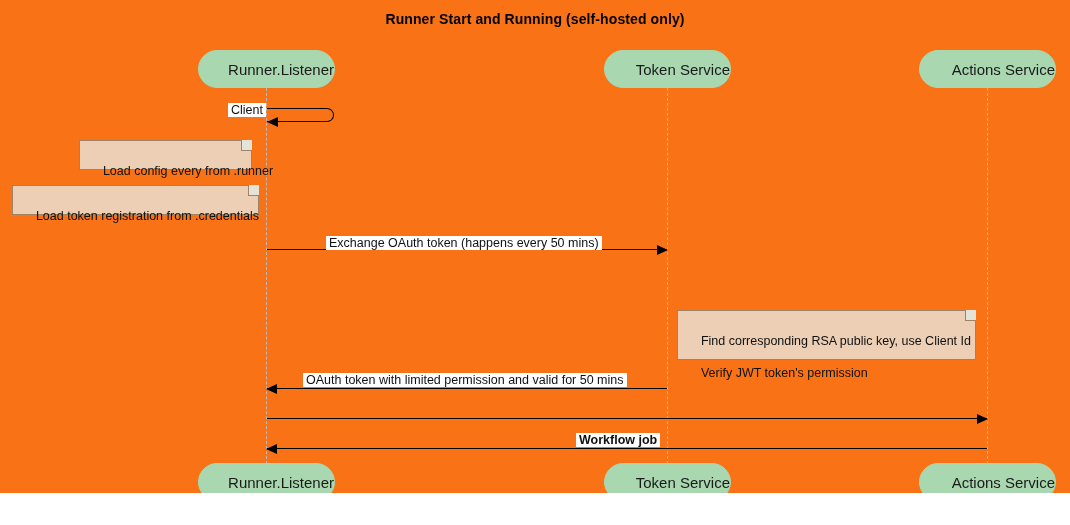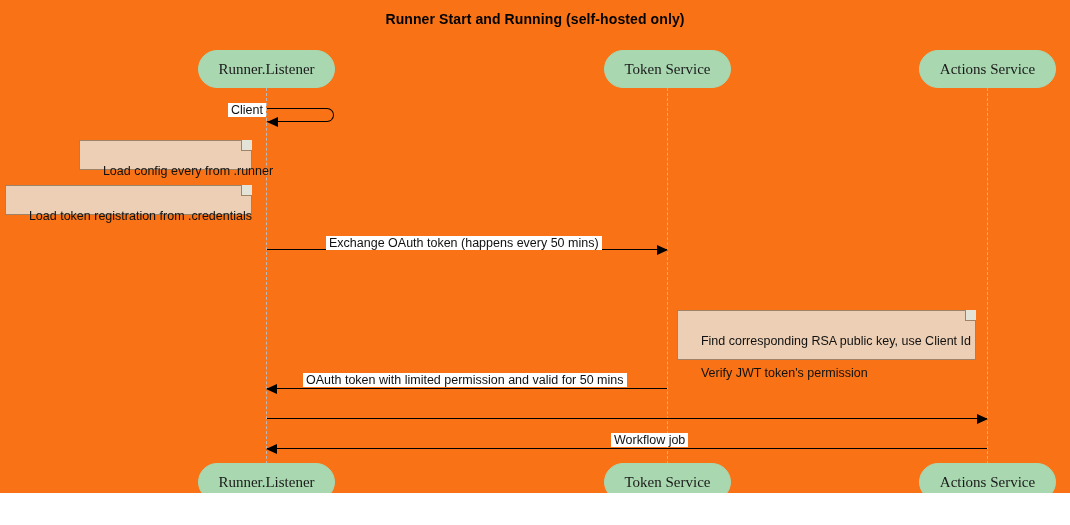--- a/index.html
+++ b/index.html
@@ -39,26 +39,25 @@
   }
   
   .actor-box {
     position: absolute;
     height: 38px;
     border-radius: 19px;
     background: #a9d7b0;
     border: 1px solid #a9d7b0;
     display: flex;
     align-items: center;
-    justify-content: center;
+    justify-content: flex-end;
     font-size: 15px;
     color: #1a1a1a;
     box-sizing: border-box;
     white-space: nowrap;
-    font-family: Liberation Serif, serif;
   }
   
   .note {
     position: absolute;
     background: #eccfb4;
     border: 1px solid #9e8367;
     box-sizing: border-box;
     font-size: 12.5px;
     color: #111111;
     padding: 6px 9px 6px 9px;
@@ -157,21 +156,21 @@
 
   <div class="msg-label" style="left:228px; top:103px;">Client</div>
   <div class="selfloop" style="left:267px; top:108px; width:67px; height:14px;"></div>
   <div class="selfloop-arrow" style="left:267px; top:117px;"></div>
 
   <div class="note" style="left:79px; top:140px; width:173px; height:30px;">
     <span>Load config every from .runner</span>
     <span class="note-fold"></span>
   </div>
 
-  <div class="note" style="left:5px; top:185px; width:247px; height:30px;">
+  <div class="note" style="left:12px; top:185px; width:247px; height:30px;">
     <span>Load token registration from .credentials</span>
     <span class="note-fold"></span>
   </div>
 
   <div class="msg" style="left:267px; top:249px; width:400px;">
     <span class="arrow-head arrow-right"></span>
   </div>
   <div class="msg-label" style="left:326px; top:236px;">Exchange OAuth token (happens every 50 mins)</div>
 
 
@@ -186,15 +185,15 @@
   </div>
   <div class="msg-label" style="left:303px; top:373px;">OAuth token with limited permission and valid for 50 mins</div>
 
   <div class="msg" style="left:267px; top:418px; width:720px;">
     <span class="arrow-head arrow-right"></span>
   </div>
 
   <div class="msg" style="left:267px; top:448px; width:720px;">
     <span class="arrow-head arrow-left"></span>
   </div>
-  <div class="msg-label" style="left:611px; top:433px;">Workflow job</div>
+  <div class="msg-label" style="left:576px; top:433px;font-weight:bold;">Workflow job</div>
 
 </div>
 
 </body></html>

